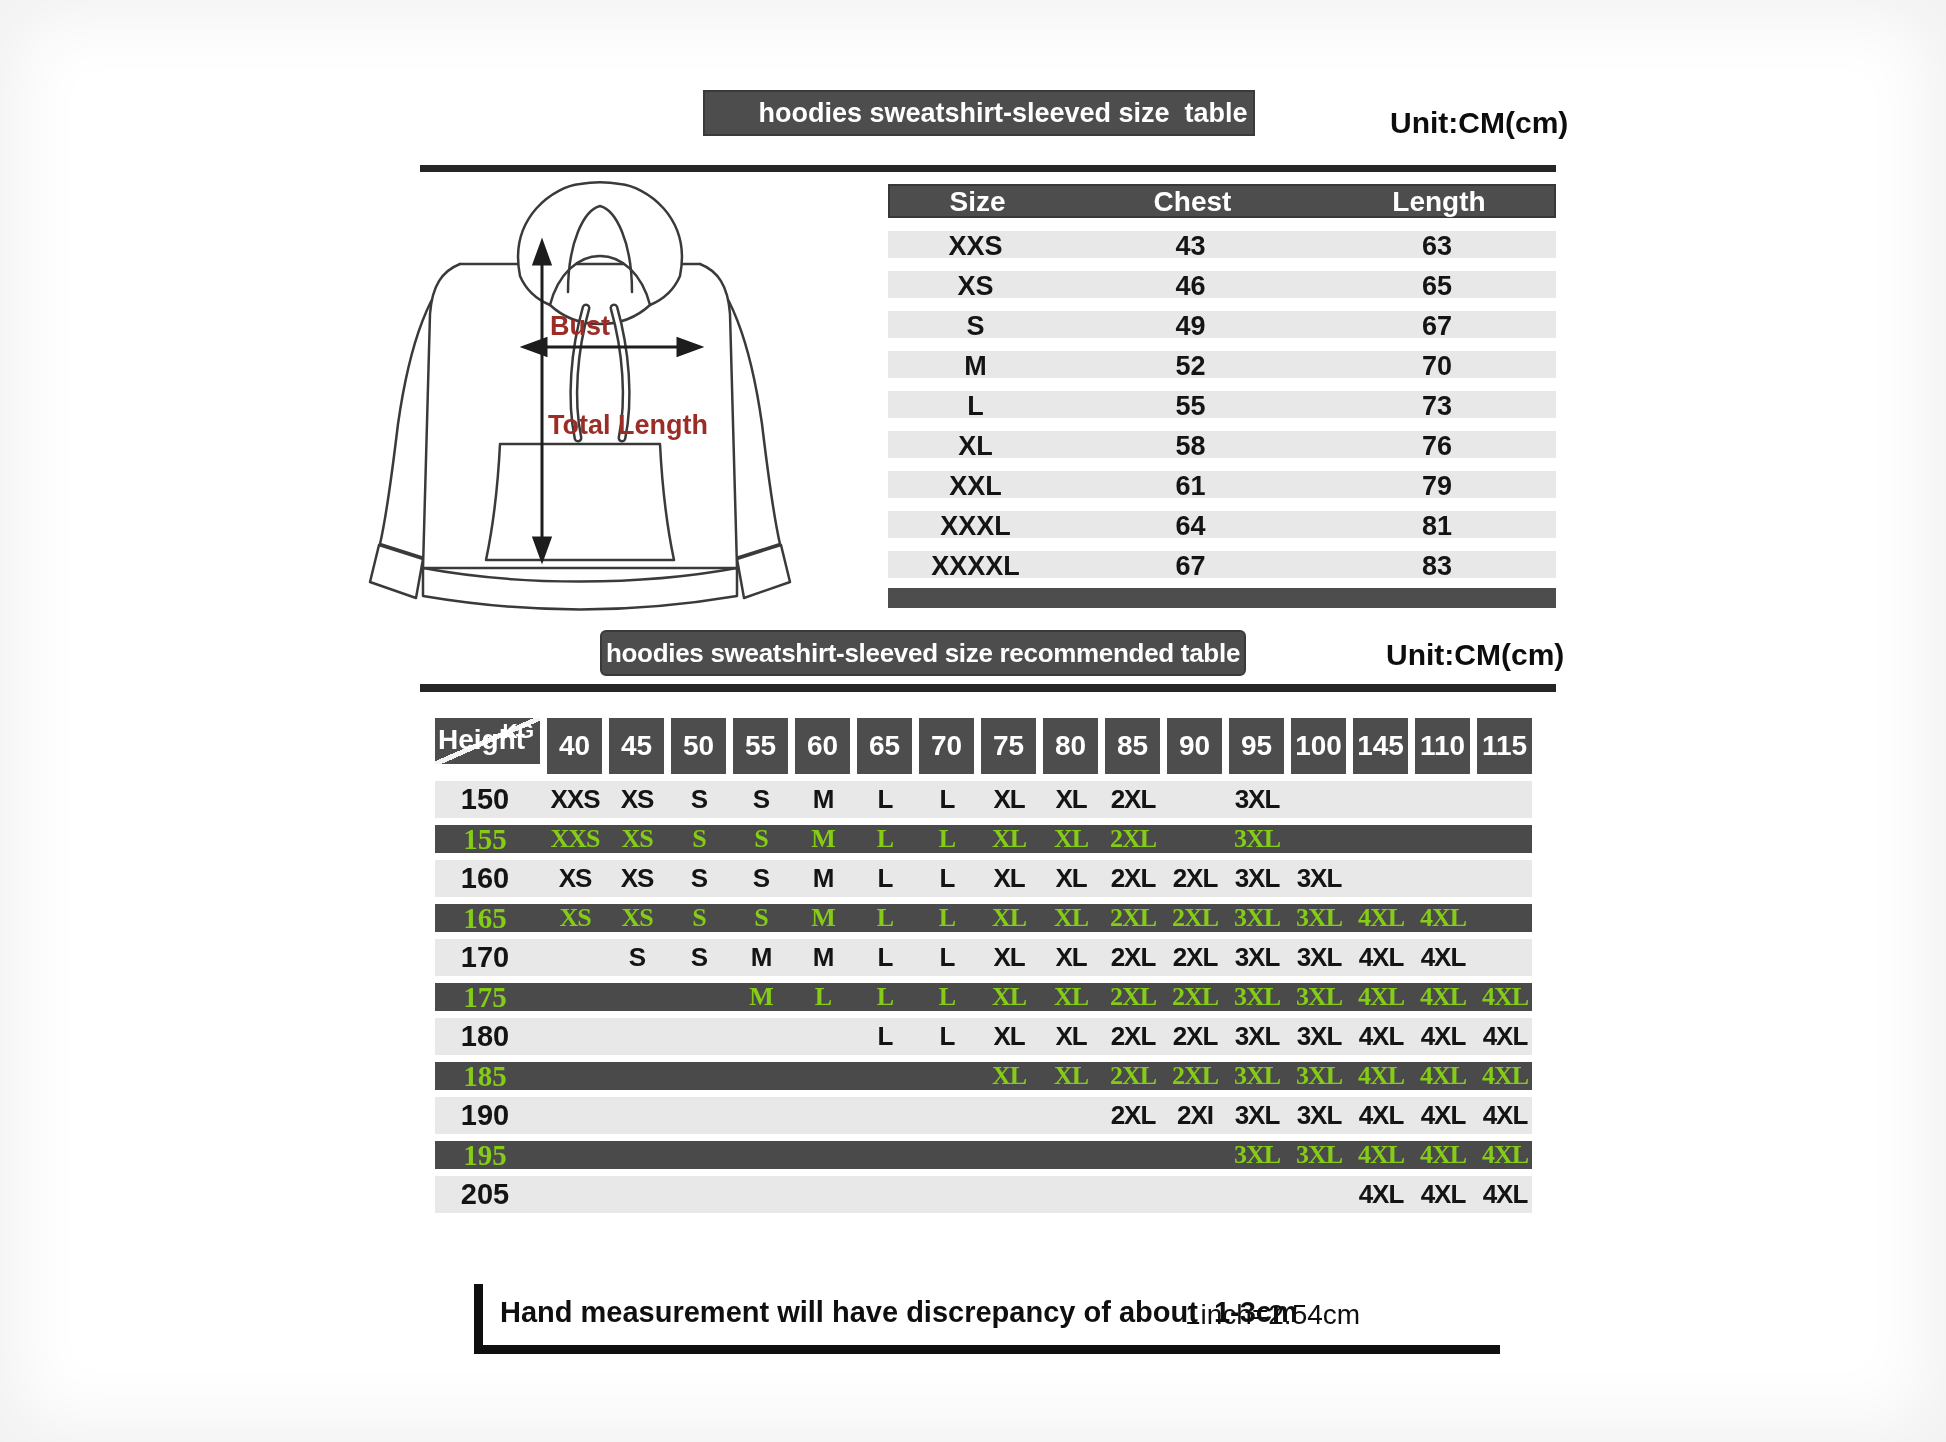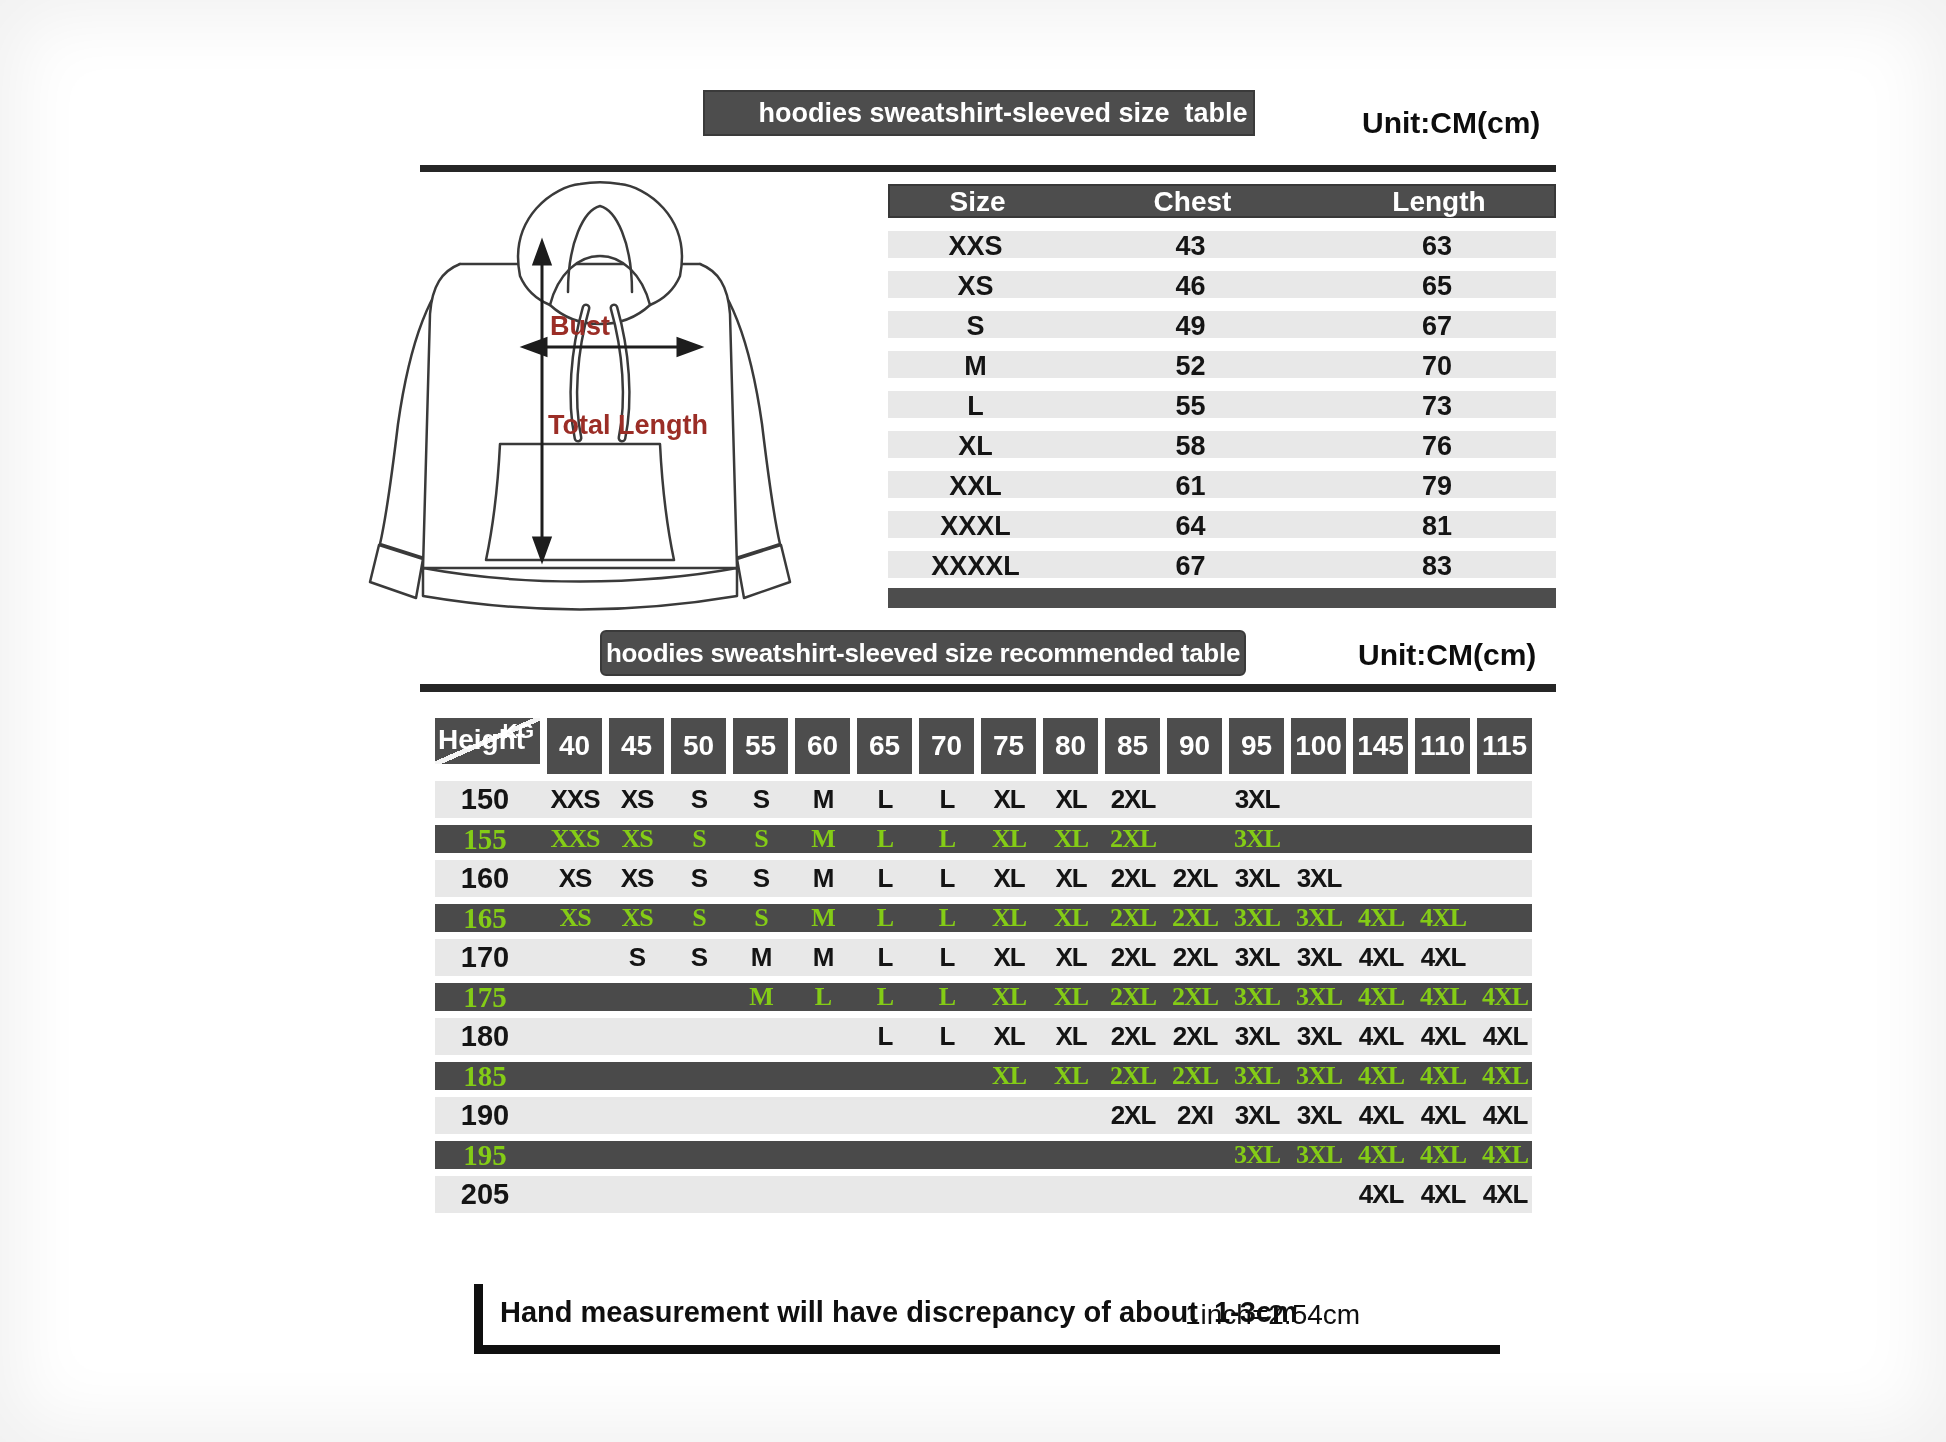--- a/index.html
+++ b/index.html
@@ -11,21 +11,21 @@
     content:"";position:absolute;inset:0;pointer-events:none;
     box-shadow:inset 0 0 70px 18px rgba(0,0,0,0.06);
   }
   .titlebar{
     position:absolute;background:#4d4d4d;border:2px solid #3a3a3a;color:#ffffff;
     font-weight:bold;display:flex;align-items:center;justify-content:center;
     white-space:pre;box-sizing:border-box;
   }
   .t1{left:703px;top:90px;width:552px;height:46px;font-size:27px;padding-left:48px;}
   .t2{left:600px;top:630px;width:646px;height:46px;font-size:26px;letter-spacing:-0.3px;border-radius:6px;}
-  .unit{position:absolute;font-weight:bold;color:#0d0d0d;}
+  .unit{position:absolute;font-weight:bold;color:#0d0d0d;margin-left:28px;}
   .u1{left:1362px;top:106px;font-size:30px;}
   .u2{left:1358px;top:638px;font-size:30px;}
   .rule{position:absolute;background:#262626;}
   .r1{left:420px;top:165px;width:1136px;height:7px;}
   .r2{left:420px;top:684px;width:1136px;height:8px;}
 
   .hoodie{position:absolute;left:360px;top:172px;width:520px;height:460px;}
 
   
   .size-table{position:absolute;left:888px;top:184px;width:668px;}

